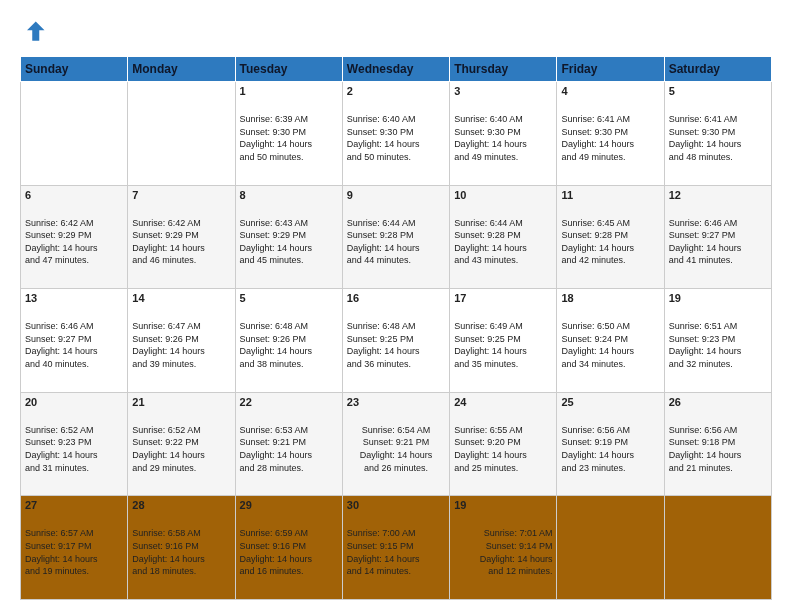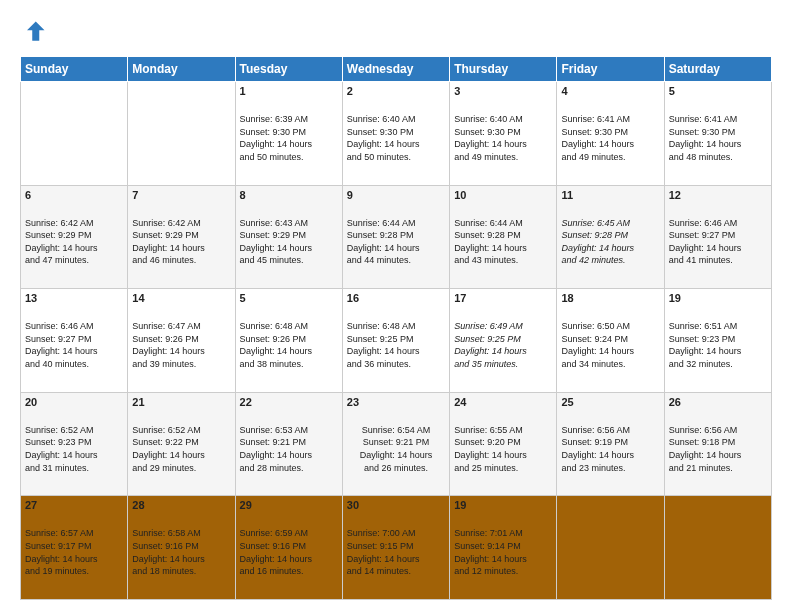--- a/index.html
+++ b/index.html
@@ -54,21 +54,21 @@
       font-size: 14px;
       color: #333;
     }
     .calendar {
       width: 100%;
       border-collapse: collapse;
       flex: 1;
     }
     .calendar th {
       background: #2e7abf;
-      color: #ffffff;
+      color: #0f172a;
       font-size: 12px;
       font-weight: bold;
       padding: 5px 4px;
       text-align: left;
       border: 1px solid #fff;
     }
     .calendar td {
       vertical-align: top;
       border: 1px solid #ccc;
       padding: 3px 4px;
@@ -204,21 +204,21 @@
           </td>
           <td>
             <span class="day-num">10</span>
             <div class="day-info" style="white-space: pre-line;">Sunrise: 6:44 AM
 Sunset: 9:28 PM
 Daylight: 14 hours
 and 43 minutes.</div>
           </td>
           <td>
             <span class="day-num">11</span>
-            <div class="day-info" style="white-space: pre-line; font-style: italic;">Sunrise: 6:45 AM
+            <div class="day-info" style="white-space: pre-line;">Sunrise: 6:45 AM
 Sunset: 9:28 PM
 Daylight: 14 hours
 and 42 minutes.</div>
           </td>
           <td>
             <span class="day-num">12</span>
             <div class="day-info" style="white-space: pre-line;">Sunrise: 6:46 AM
 Sunset: 9:27 PM
 Daylight: 14 hours
 and 41 minutes.</div>
@@ -248,21 +248,21 @@
           </td>
           <td>
             <span class="day-num">16</span>
             <div class="day-info" style="white-space: pre-line;">Sunrise: 6:48 AM
 Sunset: 9:25 PM
 Daylight: 14 hours
 and 36 minutes.</div>
           </td>
           <td>
             <span class="day-num">17</span>
-            <div class="day-info" style="white-space: pre-line; font-style: italic;">Sunrise: 6:49 AM
+            <div class="day-info" style="white-space: pre-line;">Sunrise: 6:49 AM
 Sunset: 9:25 PM
 Daylight: 14 hours
 and 35 minutes.</div>
           </td>
           <td>
             <span class="day-num">18</span>
             <div class="day-info" style="white-space: pre-line;">Sunrise: 6:50 AM
 Sunset: 9:24 PM
 Daylight: 14 hours
 and 34 minutes.</div>
@@ -350,21 +350,21 @@
           </td>
           <td>
             <span class="day-num">30</span>
             <div class="day-info" style="white-space: pre-line;">Sunrise: 7:00 AM
 Sunset: 9:15 PM
 Daylight: 14 hours
 and 14 minutes.</div>
           </td>
           <td>
             <span class="day-num">19</span>
-            <div class="day-info" style="white-space: pre-line;">Sunrise: 7:01 AM
+            <div class="day-info" style="white-space: pre-line; text-align: right;">Sunrise: 7:01 AM
 Sunset: 9:14 PM
 Daylight: 14 hours
 and 12 minutes.</div>
           </td>
           <td class="empty-cell"></td>
           <td class="empty-cell"></td>
         </tr>
       </tbody>
   </table>
 </div>

